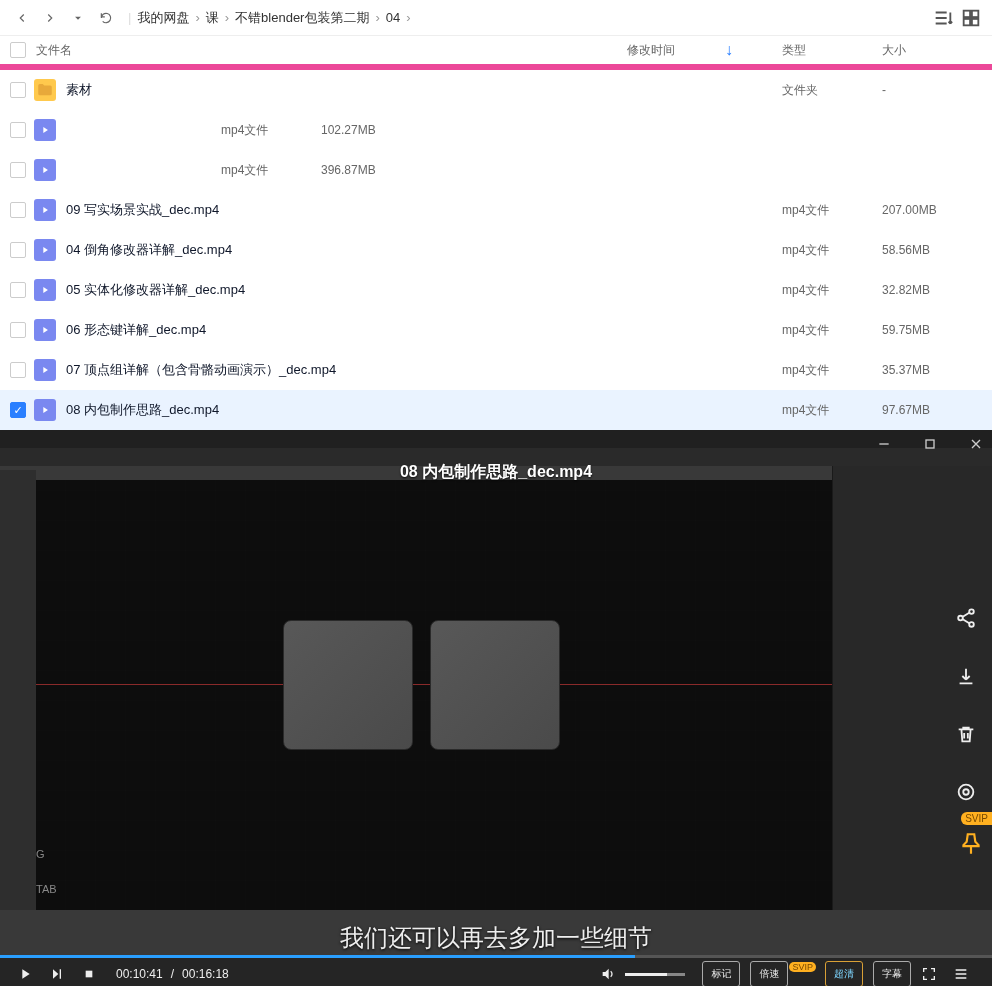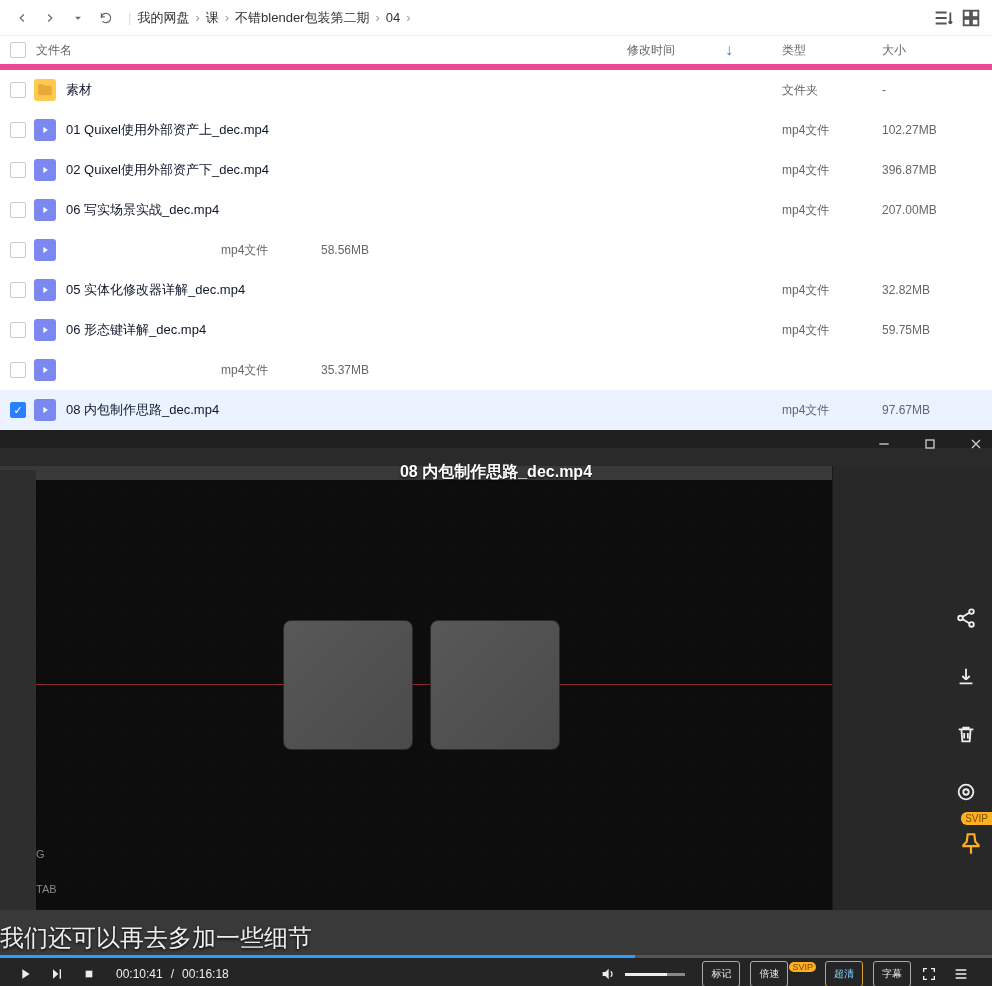--- a/index.html
+++ b/index.html
@@ -37,21 +37,21 @@
 .video-area{position:relative;width:992px;height:560px;background:#2b2b2b}
 .overlay-title{position:absolute;top:32px;left:0;right:0;text-align:center;color:#fff;font-size:16px;font-weight:bold;text-shadow:0 1px 2px rgba(0,0,0,.8)}
 .vp-top{position:absolute;top:6px;right:8px;display:flex;gap:30px}
 .vp-top svg{width:16px;height:16px;stroke:#ccc;fill:none;stroke-width:2}
 .side-actions{position:absolute;right:8px;top:170px;display:flex;flex-direction:column;gap:22px}
 .side-actions .sa{width:36px;height:36px;display:flex;align-items:center;justify-content:center;color:#eee;cursor:pointer}
 .side-actions svg{width:22px;height:22px}
 .pin-wrap{position:absolute;right:8px;bottom:130px}
 .pin-wrap svg{width:26px;height:26px}
 .svip{position:absolute;right:0;bottom:165px;background:#ffb020;color:#7a4a00;font-size:10px;padding:1px 4px;border-radius:6px 0 0 6px}
-.subtitle{position:absolute;bottom:36px;left:0;right:0;color:#eee;font-size:24px;text-shadow:0 1px 3px #000}
+.subtitle{position:absolute;bottom:36px;left:0;right:0;text-align:center;color:#eee;font-size:24px;text-shadow:0 1px 3px #000}
 .progress{position:absolute;bottom:32px;left:0;right:0;height:3px;background:#555}
 .progress .bar{height:100%;width:64%;background:#2a9fff}
 .controls{position:absolute;bottom:0;left:0;right:0;height:32px;background:rgba(0,0,0,.35);display:flex;align-items:center;padding:0 12px;color:#eee;font-size:12px}
 .ctrl{width:26px;height:26px;display:flex;align-items:center;justify-content:center;cursor:pointer;margin-right:6px}
 .ctrl svg{width:16px;height:16px}
 .time{margin:0 8px}
 .csp{flex:1}
 .pill{border:1px solid #aaa;border-radius:3px;padding:5px 8px;margin:0 5px;cursor:pointer;font-size:10px}
 .pill.gold{border-color:#d9a036;color:#7dd3fc}
 .pill-badge{background:#ffb020;color:#7a4a00;font-size:9px;border-radius:6px;padding:0 3px;position:relative;top:-7px;left:-4px}
@@ -147,56 +147,55 @@
       <div class="ftype">文件夹</div>
       <div class="fsize">-</div>
     </div>
     <div class="file-row">
       <div class="chk "></div>
       <div class="ficon video">
         <svg viewBox="0 0 24 24" fill="#fff">
           <path d="M8 5v14l11-7z"></path>
         </svg>
       </div>
-      <div class="fname">01 Quixel使用外部资产上_dec.mp4</div>
       <div class="fmtime"></div>
       <div class="ftype">mp4文件</div>
       <div class="fsize">102.27MB</div>
     </div>
     <div class="file-row">
       <div class="chk "></div>
       <div class="ficon video">
         <svg viewBox="0 0 24 24" fill="#fff">
           <path d="M8 5v14l11-7z"></path>
         </svg>
       </div>
-      <div class="fname">02 Quixel使用外部资产下_dec.mp4</div>
       <div class="fmtime"></div>
       <div class="ftype">mp4文件</div>
       <div class="fsize">396.87MB</div>
     </div>
     <div class="file-row">
       <div class="chk "></div>
       <div class="ficon video">
         <svg viewBox="0 0 24 24" fill="#fff">
           <path d="M8 5v14l11-7z"></path>
         </svg>
       </div>
-      <div class="fname">06 写实场景实战_dec.mp4</div>
+      <div class="fname">09 写实场景实战_dec.mp4</div>
       <div class="fmtime"></div>
       <div class="ftype">mp4文件</div>
       <div class="fsize">207.00MB</div>
     </div>
     <div class="file-row">
       <div class="chk "></div>
       <div class="ficon video">
         <svg viewBox="0 0 24 24" fill="#fff">
           <path d="M8 5v14l11-7z"></path>
         </svg>
       </div>
+      <div class="fname">04 倒角修改器详解_dec.mp4</div>
       <div class="fmtime"></div>
       <div class="ftype">mp4文件</div>
       <div class="fsize">58.56MB</div>
     </div>
     <div class="file-row">
       <div class="chk "></div>
       <div class="ficon video">
         <svg viewBox="0 0 24 24" fill="#fff">
           <path d="M8 5v14l11-7z"></path>
         </svg>
@@ -218,20 +217,21 @@
       <div class="ftype">mp4文件</div>
       <div class="fsize">59.75MB</div>
     </div>
     <div class="file-row">
       <div class="chk "></div>
       <div class="ficon video">
         <svg viewBox="0 0 24 24" fill="#fff">
           <path d="M8 5v14l11-7z"></path>
         </svg>
       </div>
+      <div class="fname">07 顶点组详解（包含骨骼动画演示）_dec.mp4</div>
       <div class="fmtime"></div>
       <div class="ftype">mp4文件</div>
       <div class="fsize">35.37MB</div>
     </div>
     <div class="file-row selected">
       <div class="chk on">✓</div>
       <div class="ficon video">
         <svg viewBox="0 0 24 24" fill="#fff">
           <path d="M8 5v14l11-7z"></path>
         </svg>

